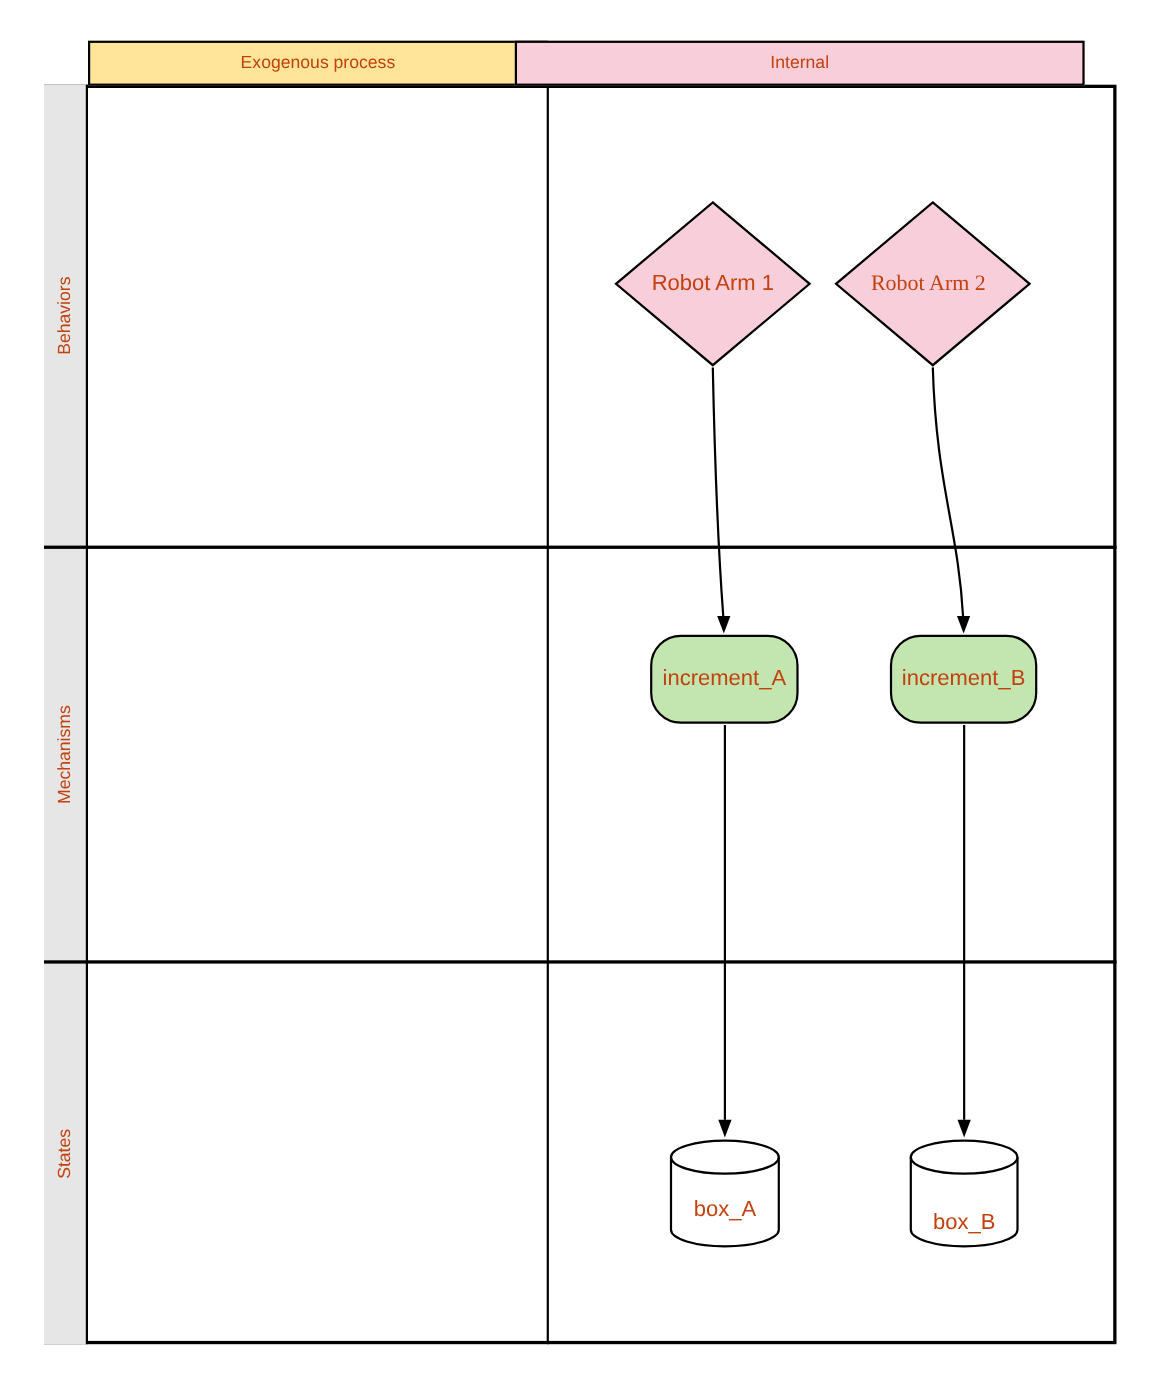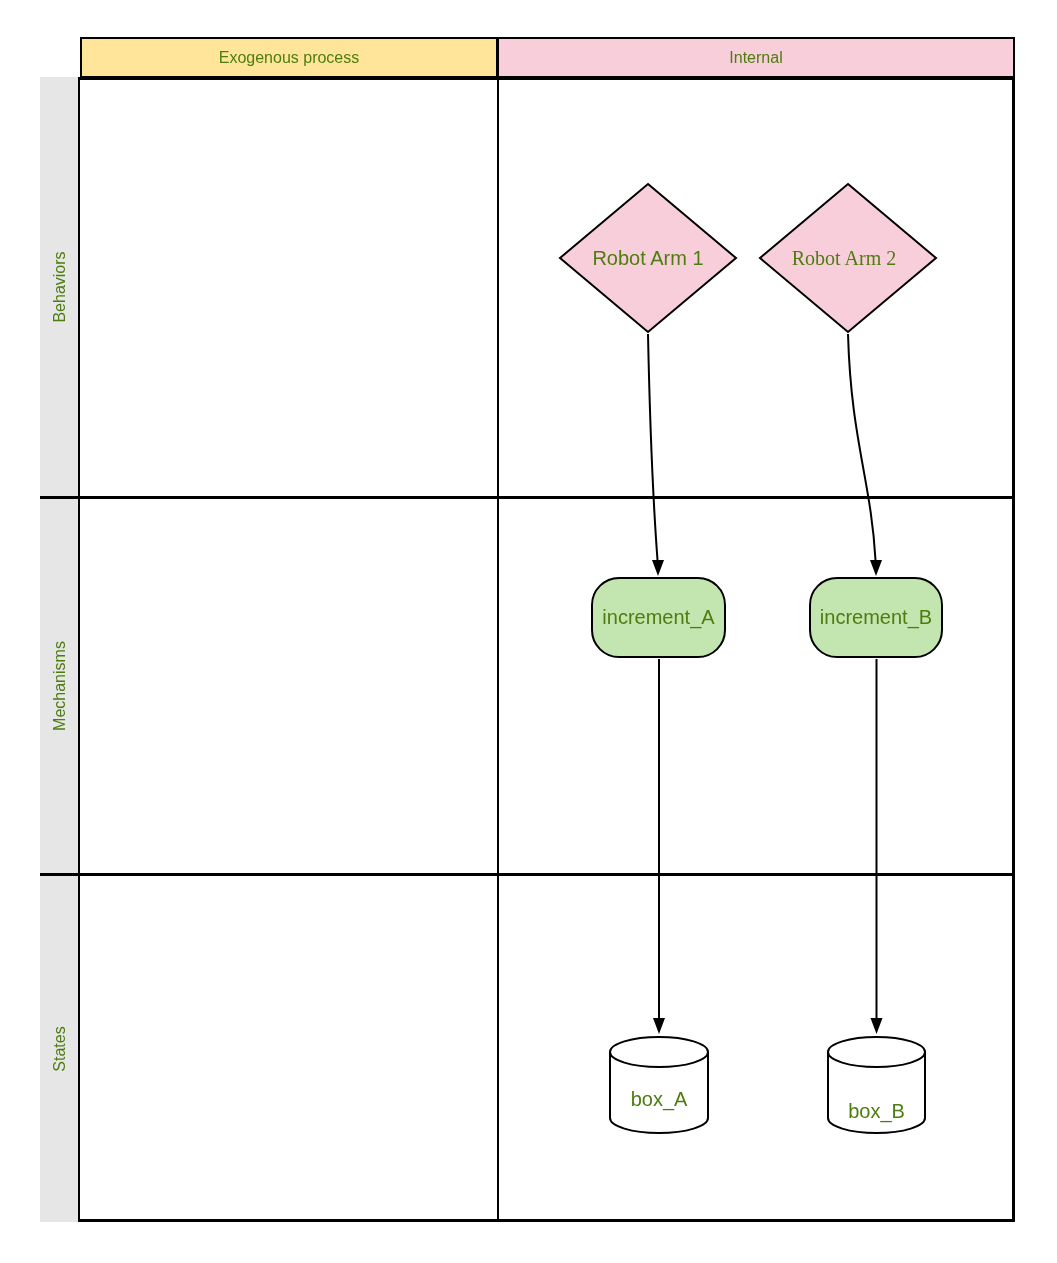--- a/index.html
+++ b/index.html
@@ -3,31 +3,31 @@
 <meta charset="utf-8">
 <style>
   html, body { margin: 0; padding: 0; background: #ffffff; }
   * { box-sizing: border-box; }
   #canvas {
     position: relative;
     width: 1057px;
     height: 1263px;
     background: #ffffff;
     font-family: "Liberation Sans", sans-serif;
-    color: #4d7c0f;
+    color: #c2410c;
     font-size: 16px;
   }
   .abs { position: absolute; }
   .header-cell {
     display: flex; align-items: center; justify-content: center;
     border: 2px solid #000000;
     font-size: 16px;
   }
   .header-yellow { left: 80px; top: 37px; width: 418px; height: 41px; background: #FFE599; }
-  .header-pink   { left: 497px; top: 37px; width: 518px; height: 41px; background: #F8CEDA; }
+  .header-pink   { left: 468px; top: 37px; width: 518px; height: 41px; background: #F8CEDA; }
   .frame {
     left: 40px; top: 77px; width: 975px; height: 1145px;
     border: 3px solid #000000;
   }
   .label-strip {
     left: 40px; top: 77px; width: 40px; height: 1145px;
     background: #E6E6E6;
     border-right: 2px solid #000000;
   }
   .hdiv { left: 40px; width: 975px; height: 3px; background: #000000; }

